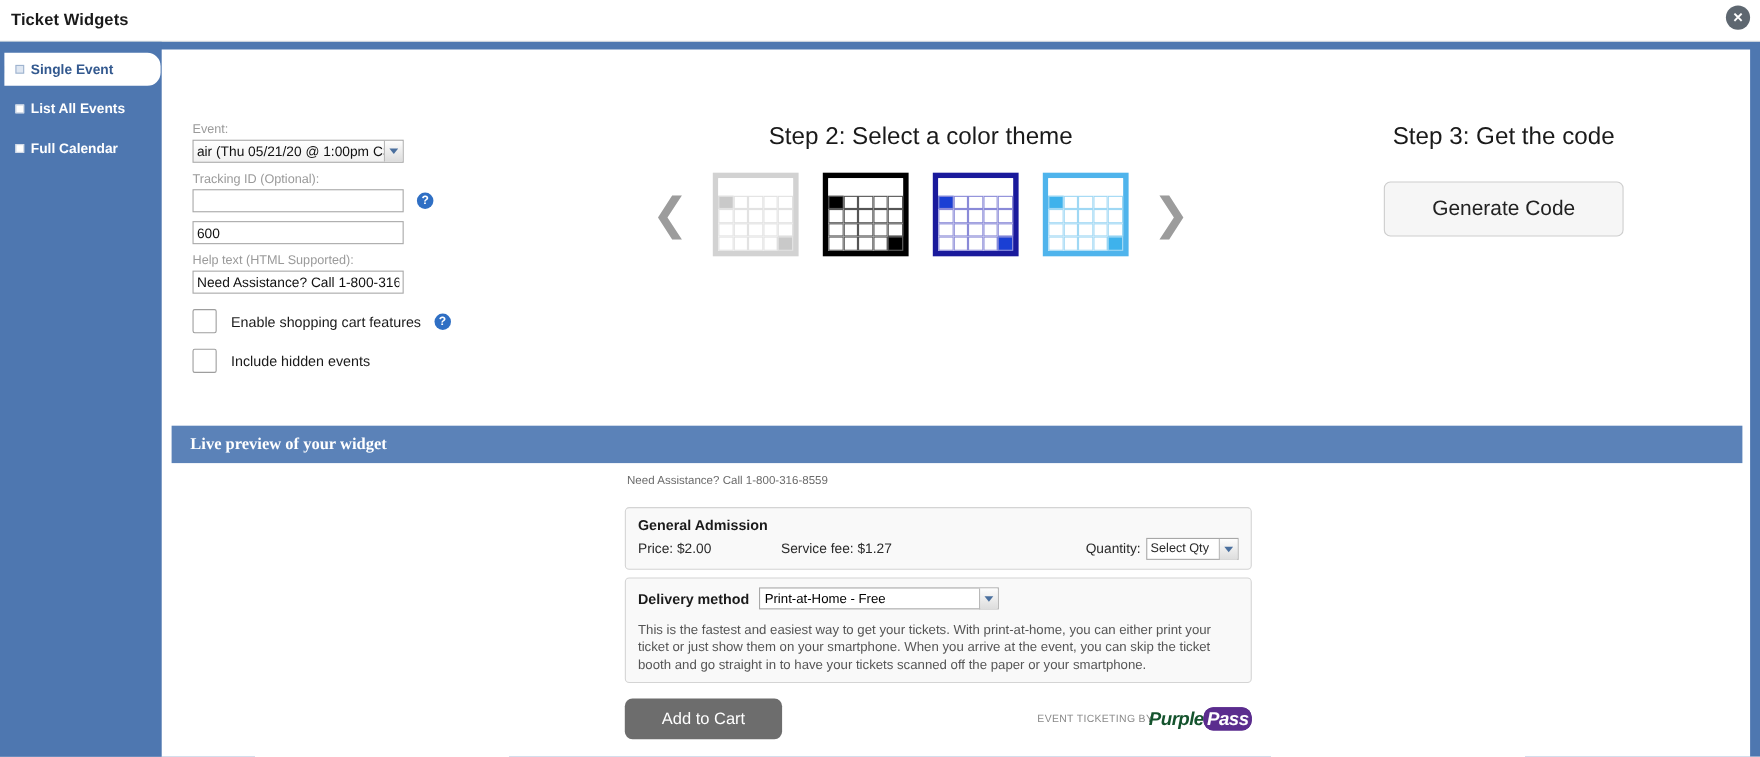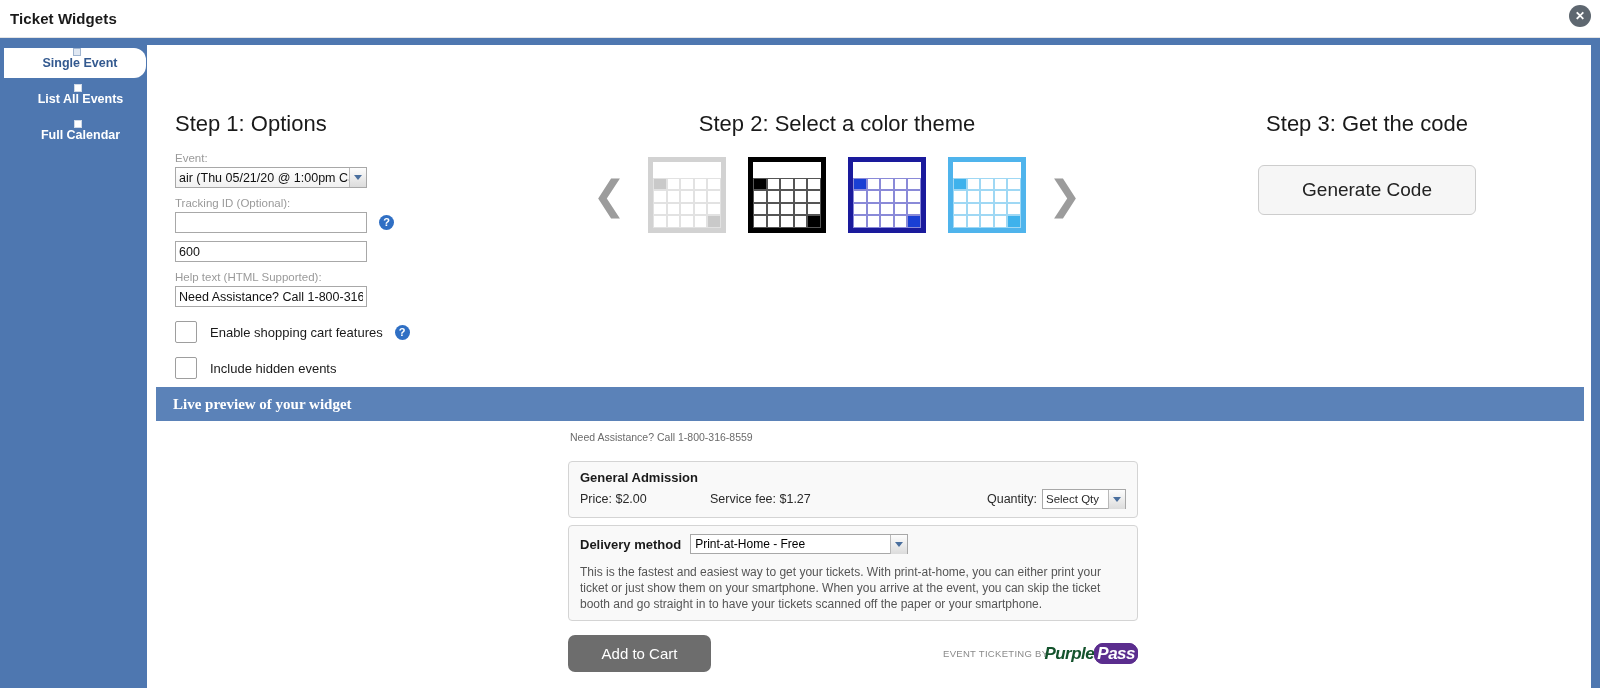--- a/index.html
+++ b/index.html
@@ -59,21 +59,20 @@
     position: relative;
     height: 30px;
     display: flex;
     align-items: center;
     padding-left: 14px;
     font-size: 12.5px;
     font-weight: bold;
     color: #ffffff;
     cursor: pointer;
     white-space: nowrap;
-    flex-direction: column;
   }
   .side-item.active {
     background: #ffffff;
     color: #33598f;
     border-top-right-radius: 12px;
     border-bottom-right-radius: 12px;
     width: 142px;
     margin-left: 4px;
     padding-left: 10px;
   }
@@ -416,21 +415,20 @@
       <span class="side-bullet"></span>
       <span>Full Calendar</span>
     </div>
   </div>
 
   <div class="panel">
 
     <div class="steps">
 
       <div class="step1">
-        <div class="step-title">Step 1: Options</div>
 
         <div class="field-label">Event:</div>
         <div class="field-row">
           <div class="sel-input">
             <span class="sel-val">air (Thu 05/21/20 @ 1:00pm CST)</span>
             <span class="sel-arrow">
                 <span class="caret"></span>
               </span>
           </div>
         </div>

